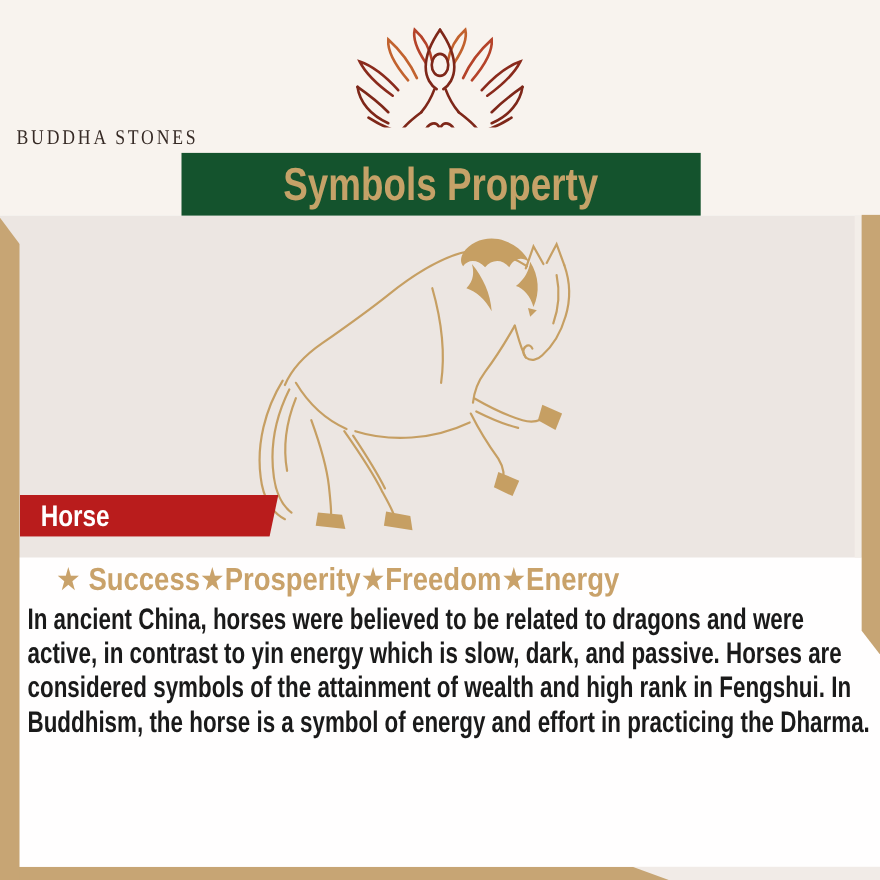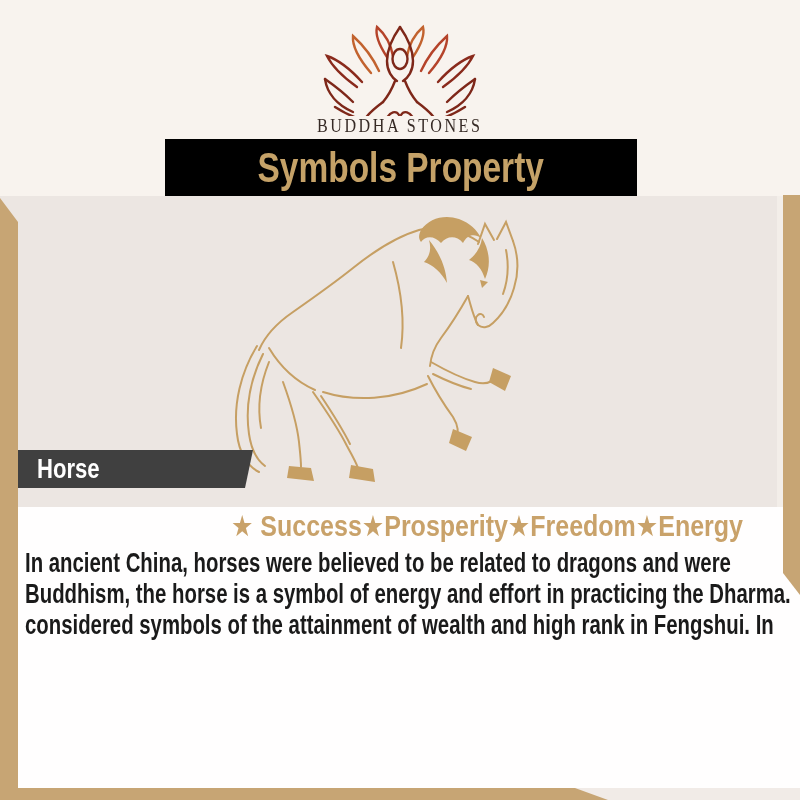--- a/index.html
+++ b/index.html
@@ -15,39 +15,39 @@
   .bottom-band{left:0;top:0;width:800px;height:12px;background:#c7a574;
                clip-path:polygon(0 0,575px 0,608px 12px,0 12px);}
   .left-strip{left:0;top:198px;width:18px;height:602px;background:#c7a574;
               clip-path:polygon(0 0,18px 24px,18px 602px,0 602px);z-index:6;}
   .right-strip{left:783px;top:195px;width:17px;height:400px;background:#c7a574;
                clip-path:polygon(0 0,17px 0,17px 400px,0 378px);z-index:6;}
   .right-gap{left:777px;top:196px;width:6px;height:311px;background:#f3eee9;z-index:5;}
 
   
   .logo{left:315px;top:22px;width:170px;height:94px;z-index:3;}
-  .brand-row{left:0;top:115px;width:800px;height:26px;text-align:center;z-index:3;}
+  .brand-row{left:0;top:115px;width:800px;height:26px;text-align:left;z-index:3;}
   .brand-row span{display:inline-block;white-space:nowrap;transform-origin:center;
     font-family:"Liberation Serif","DejaVu Serif",serif;font-size:19px;letter-spacing:3px;
     color:#362a25;}
-  .title-box{left:165px;top:139px;width:472px;height:57px;background:#000000;z-index:4;
+  .title-box{left:165px;top:139px;width:472px;height:57px;background:#14532d;z-index:4;
              display:flex;align-items:center;justify-content:center;}
   .title-box h1{margin:0;display:inline-block;white-space:nowrap;transform-origin:center;
     font-size:42px;font-weight:bold;color:#c5a268;letter-spacing:0;}
 
   
   .horse{left:225px;top:210px;width:300px;height:280px;z-index:2;}
-  .banner{left:18px;top:450px;width:235px;height:38px;background:#404040;z-index:7;
+  .banner{left:18px;top:450px;width:235px;height:38px;background:#b91c1c;z-index:7;
           clip-path:polygon(0 0,235px 0,227px 38px,0 38px);
           display:flex;align-items:center;}
   .banner span{display:inline-block;white-space:nowrap;transform-origin:left center;
     margin-left:19px;font-size:27px;font-weight:bold;color:#ffffff;}
 
   
-  .traits-row{left:20px;top:509px;width:764px;height:37px;text-align:right;z-index:3;}
+  .traits-row{left:10px;top:509px;width:764px;height:37px;text-align:left;z-index:3;}
   .traits-row span{display:inline-block;white-space:nowrap;transform-origin:center;
     font-size:29px;font-weight:bold;color:#c9a26a;}
   .body-text{left:25px;top:548px;width:770px;z-index:3;}
   .body-row{height:31px;overflow:visible;}
   .body-line{display:inline-block;white-space:nowrap;transform-origin:left center;
     font-size:27px;font-weight:bold;color:#1a1a1a;line-height:31px;}
 </style>
 </head>
 <body>
 
@@ -159,15 +159,16 @@
 <div class="abs banner">
   <span style="transform: scaleX(0.818182);">Horse</span>
 </div>
 
 <div class="abs traits-row">
   <span style="transform: scaleX(0.861953);">★ Success★Prosperity★Freedom★Energy</span>
 </div>
 
 <div class="abs body-text">
   <div class="body-row"><span class="body-line" style="transform: scaleX(0.753937);">In ancient China, horses were believed to be related to dragons and were</span></div>
+  <div class="body-row"><span class="body-line" style="transform: scaleX(0.753937);">active, in contrast to yin energy which is slow, dark, and passive. Horses are</span></div>
+  <div class="body-row"><span class="body-line" style="transform: scaleX(0.753937);">considered symbols of the attainment of wealth and high rank in Fengshui. In</span></div>
   <div class="body-row"><span class="body-line" style="transform: scaleX(0.753937);">Buddhism, the horse is a symbol of energy and effort in practicing the Dharma.</span></div>
-  <div class="body-row"><span class="body-line" style="transform: scaleX(0.753937);">considered symbols of the attainment of wealth and high rank in Fengshui. In</span></div>
 </div>
 
 </body></html>

